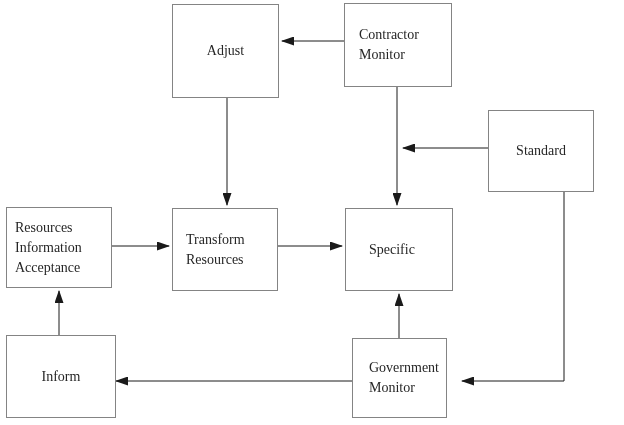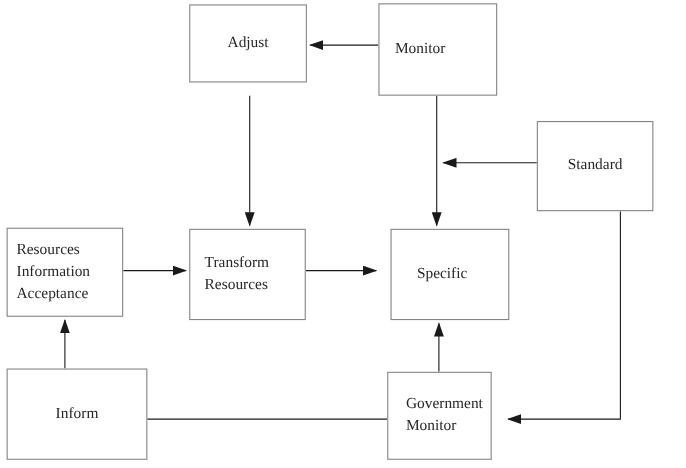--- a/index.html
+++ b/index.html
@@ -47,48 +47,49 @@
     <line x1="397" y1="87" x2="397" y2="205" stroke="#1a1a1a" stroke-width="1" marker-end="url(#ah)"></line>
     <line x1="504" y1="148" x2="403" y2="148" stroke="#1a1a1a" stroke-width="1" marker-end="url(#ah)"></line>
     <line x1="112" y1="246" x2="169" y2="246" stroke="#1a1a1a" stroke-width="1" marker-end="url(#ah)"></line>
     <line x1="278" y1="246" x2="342" y2="246" stroke="#1a1a1a" stroke-width="1" marker-end="url(#ah)"></line>
     <line x1="59" y1="335" x2="59" y2="291" stroke="#1a1a1a" stroke-width="1" marker-end="url(#ah)"></line>
     <line x1="399" y1="338" x2="399" y2="294" stroke="#1a1a1a" stroke-width="1" marker-end="url(#ah)"></line>
     <path d="M564,192 L564,381 L462,381" fill="none" stroke="#1a1a1a" stroke-width="1" marker-end="url(#ah)"></path>
     <line x1="352" y1="381" x2="116" y2="381" stroke="#1a1a1a" stroke-width="1" marker-end="url(#ah)"></line>
   </svg>
 
-  <div class="node center" style="left:172px; top:4px; width:107px; height:71px;">
+  <div class="node center" style="left:172px; top:4px; width:107px; height:94px;">
     <span class="line">Adjust</span>
   </div>
 
   <div class="node" style="left:344px; top:3px; width:108px; height:84px; padding-left:14px;">
+    <span class="line">Contractor</span>
     <span class="line">Monitor</span>
   </div>
 
   <div class="node center" style="left:488px; top:110px; width:106px; height:82px;">
     <span class="line">Standard</span>
   </div>
 
   <div class="node" style="left:6px; top:207px; width:106px; height:81px; padding-left:8px;">
     <span class="line">Resources</span>
     <span class="line">Information</span>
     <span class="line">Acceptance</span>
   </div>
 
   <div class="node" style="left:172px; top:208px; width:106px; height:83px; padding-left:13px;justify-content:center;">
     <span class="line">Transform</span>
     <span class="line">Resources</span>
   </div>
 
-  <div class="node" style="left:345px; top:208px; width:108px; height:83px; padding-left:23px;margin-left:10px;">
+  <div class="node" style="left:345px; top:208px; width:108px; height:83px; padding-left:23px;">
     <span class="line">Specific</span>
   </div>
 
-  <div class="node center" style="left:6px; top:335px; width:128px; height:83px;">
+  <div class="node center" style="left:6px; top:335px; width:110px; height:83px;">
     <span class="line">Inform</span>
   </div>
 
   <div class="node" style="left:352px; top:338px; width:95px; height:80px; padding-left:16px;">
     <span class="line">Government</span>
     <span class="line">Monitor</span>
   </div>
 
 </div>
 

